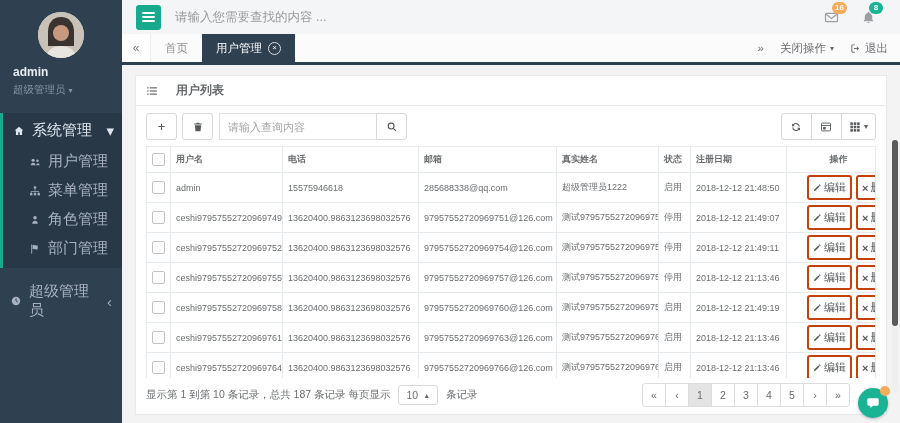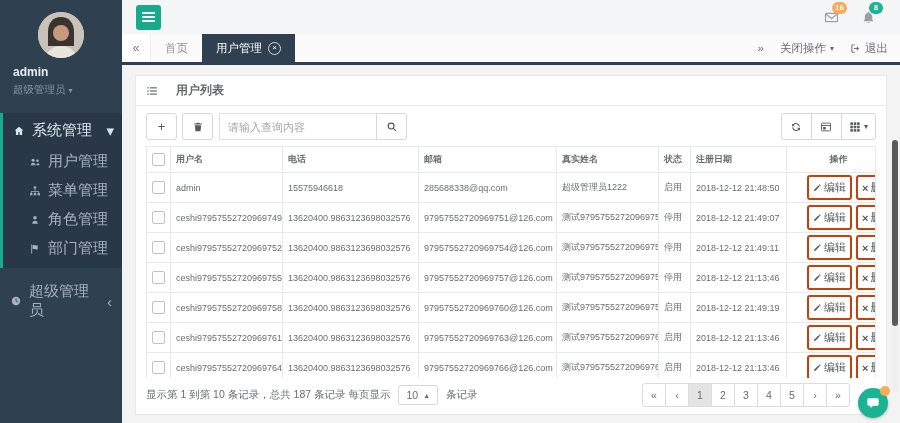--- a/index.html
+++ b/index.html
@@ -190,20 +190,21 @@
   </aside>
 
   <div class="main">
 
     <header class="navbar">
       <button class="hamburger">
           <i></i>
           <i></i>
           <i></i>
         </button>
+      <input class="nav-search" placeholder="请输入您需要查找的内容 ..." style="">
       <div class="nav-icons">
         <span class="icon-wrap">
           <svg viewBox="0 0 16 16">
               <rect x="1.6" y="3.5" width="12.8" height="9" rx="1" fill="none" stroke="currentColor" stroke-width="1.3"></rect>
               <path d="M2.2 4.5L8 9l5.8-4.5" fill="none" stroke="currentColor" stroke-width="1.3"></path>
             </svg>
           <i class="badge badge-orange">16</i>
         </span>
         <span class="icon-wrap">
           <svg viewBox="0 0 16 16">

